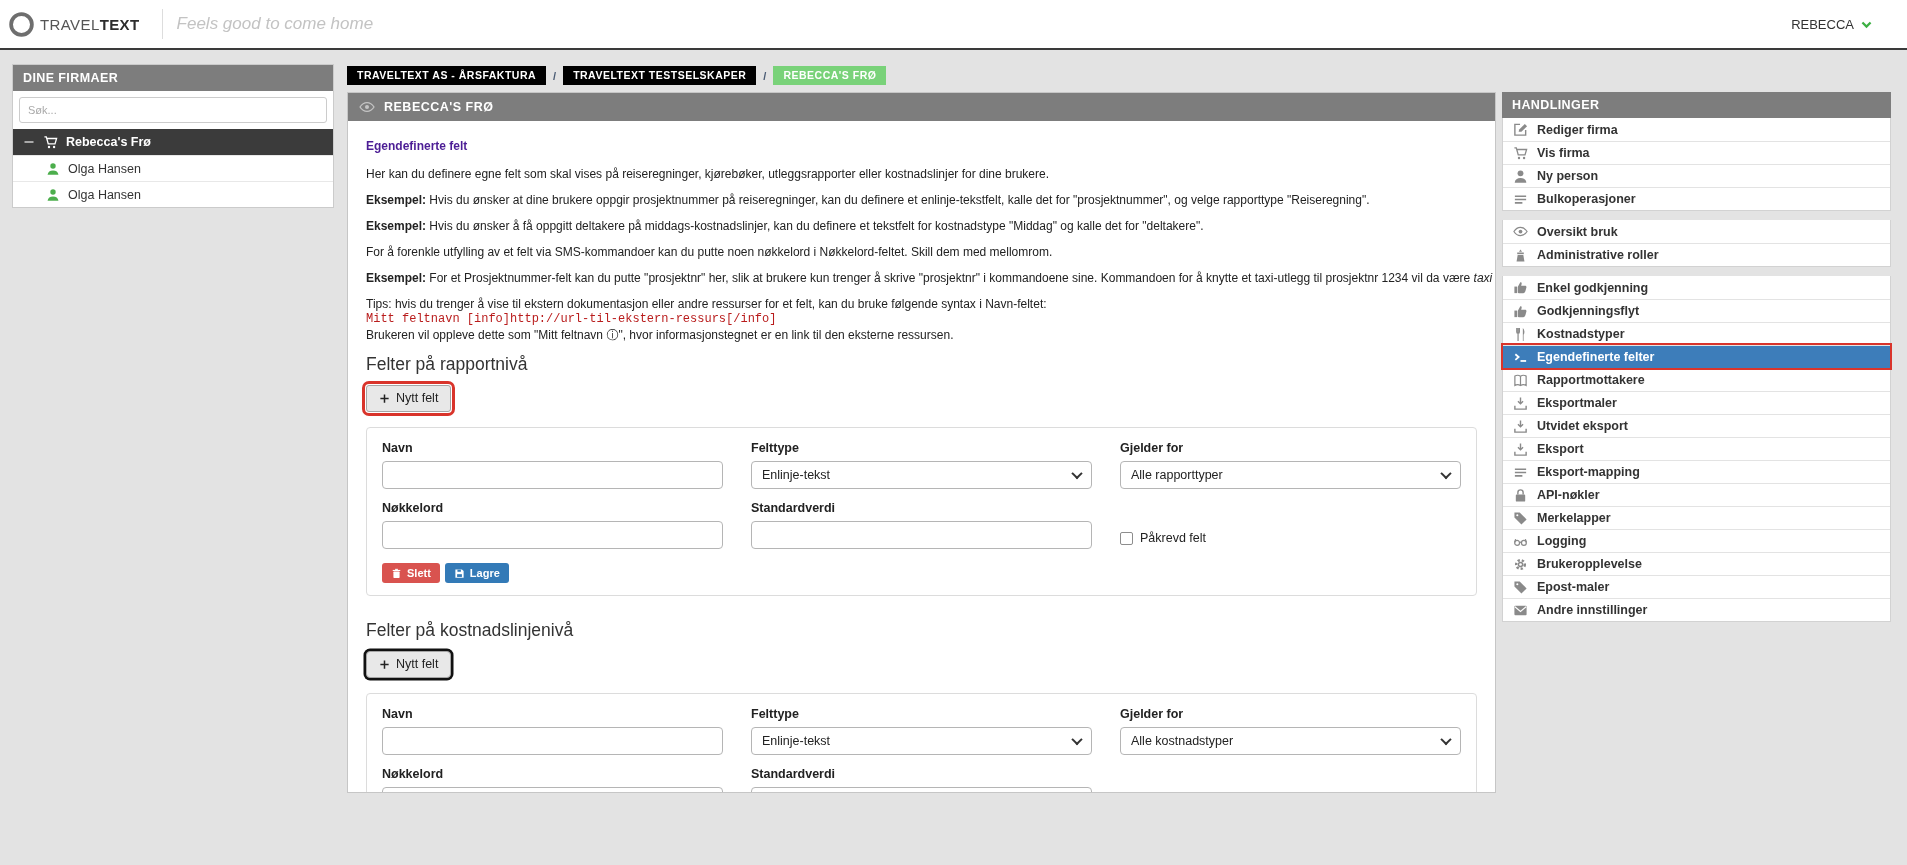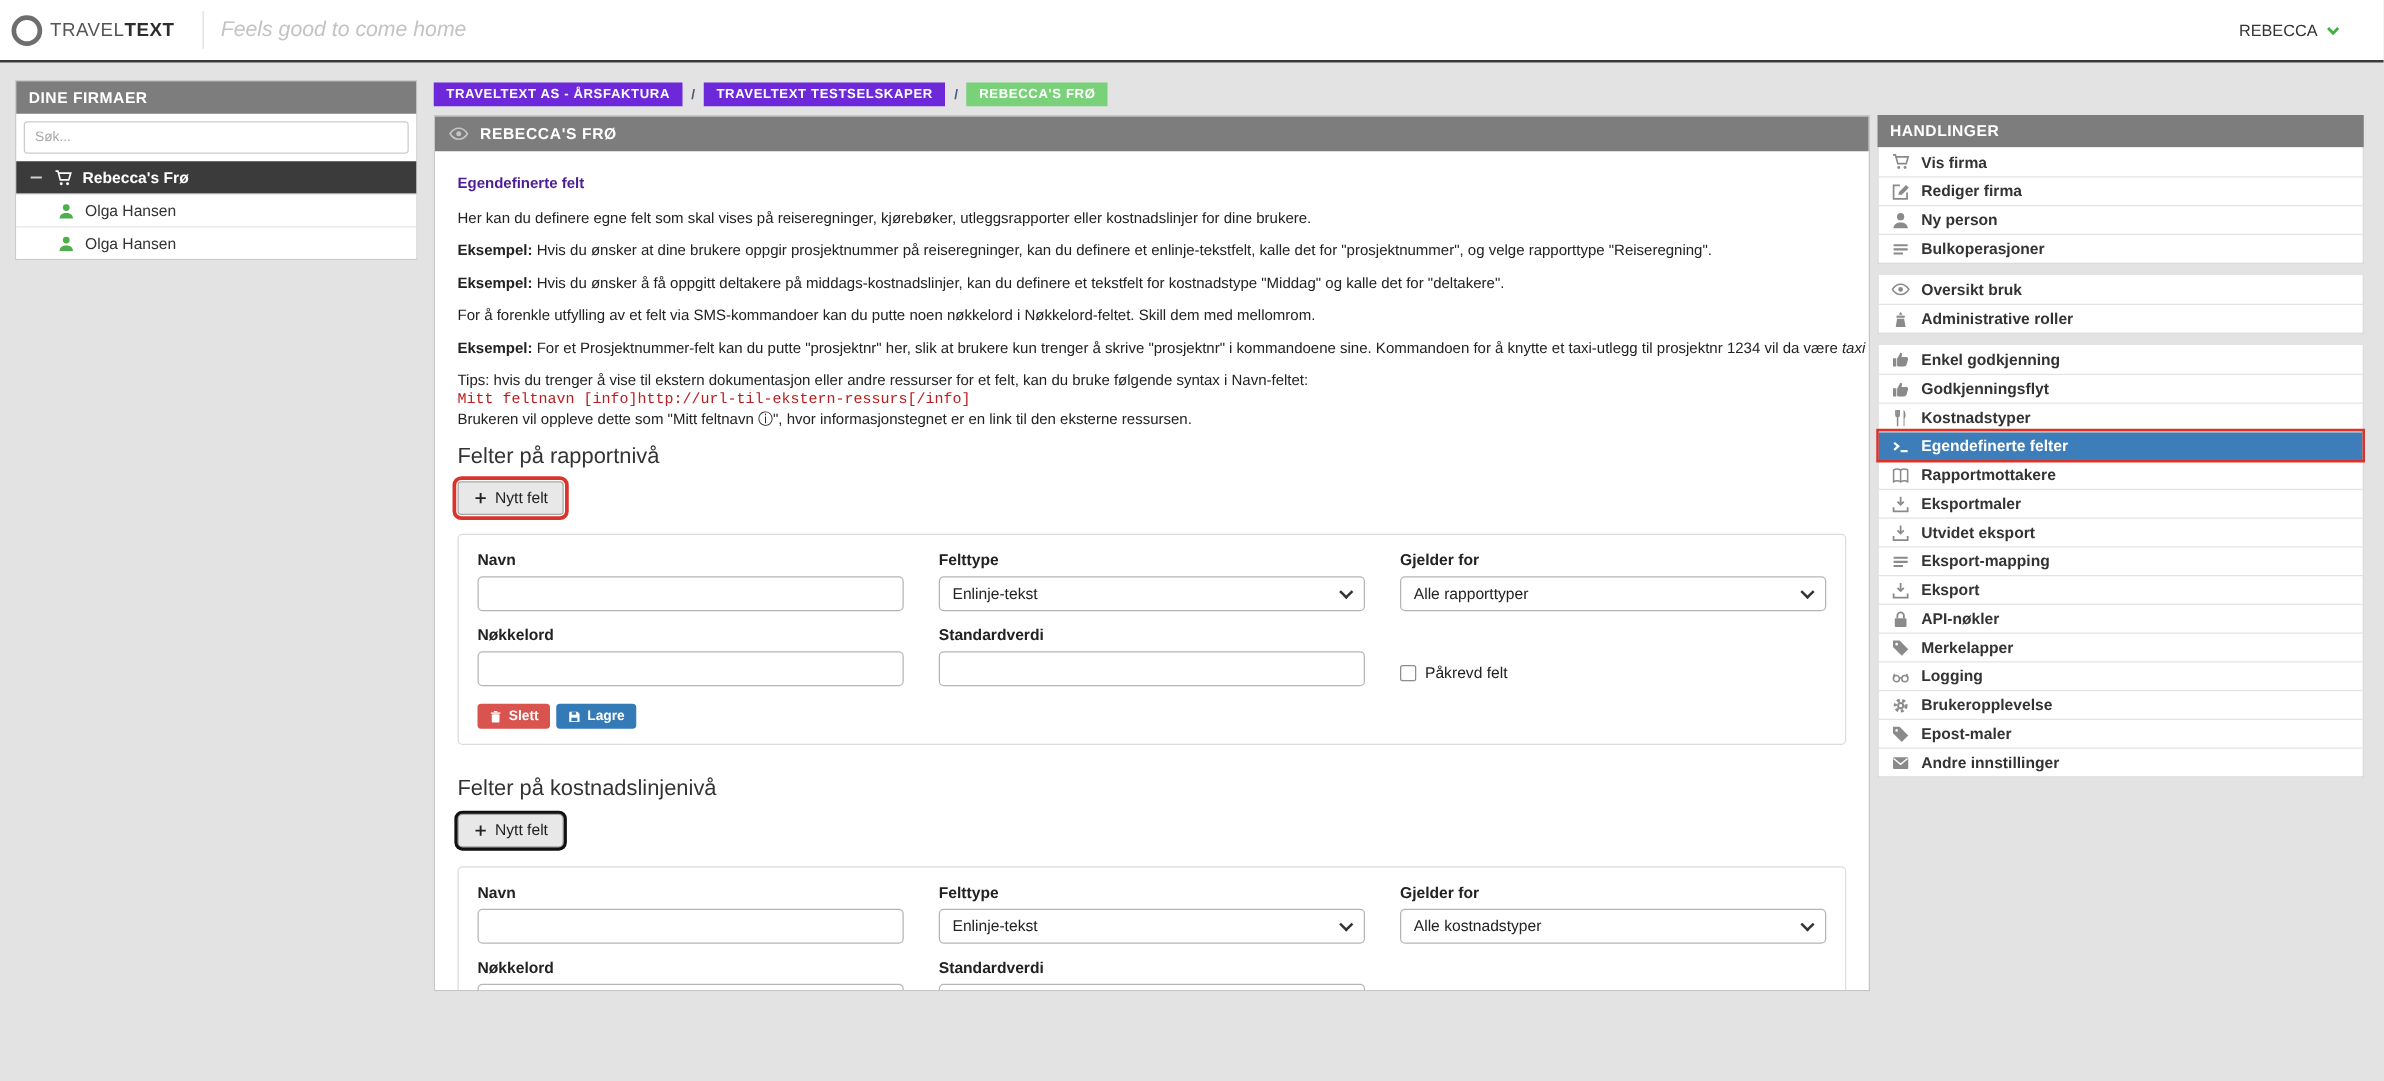--- a/index.html
+++ b/index.html
@@ -37,21 +37,21 @@
   .search-input::placeholder { color:#a9a9a9; }
   .tree-company { background:#3b3b3b; color:#fff; font-weight:bold; font-size:12.5px;
     height:26px; display:flex; align-items:center; gap:8px; padding-left:10px; cursor:pointer; }
   .minus-ic { width:12px; height:12px; color:#cfcfcf; }
   .cart-white { width:15px; height:15px; color:#fff; }
   .person-row { height:26px; display:flex; align-items:center; gap:8px; padding-left:33px;
     border-top:1px solid #e8e8e8; font-size:12.5px; color:#333; cursor:pointer; background:#fff; }
   .person-ic { width:14px; height:14px; color:#4cae4c; }
   
   .breadcrumb { position:absolute; left:347px; top:66px; display:flex; align-items:center; gap:7px; }
-  .crumb { background:#6d28d9; color:#fff; font-size:10.5px; font-weight:bold;
+  .crumb { background:#000000; color:#fff; font-size:10.5px; font-weight:bold;
     letter-spacing:.5px; padding:3px 10px 4px; cursor:pointer; }
   .crumb.green { background:#79d279; }
   .crumb-sep { color:#4a5b74; font-size:11px; font-weight:bold; }
   
   .main-panel { position:absolute; left:347px; top:92px; width:1149px; height:701px;
     background:#fff; border:1px solid #c6c6c6; overflow:hidden; }
   .main-hdr-bar { background:#7d7d7d; height:28px; display:flex; align-items:center; gap:9px;
     padding:0 11px; color:#fff; font-weight:bold; font-size:12.5px; letter-spacing:.5px; }
   .eye-ic { width:16px; height:16px; color:#c4c4c4; }
   .content { padding:16px 18px; overflow:hidden; }
@@ -372,30 +372,30 @@
     </div>
   </div>
 </main>
 
 <aside class="right-panel">
   <div class="panel-hdr">HANDLINGER</div>
   <div>
       <div class="action-group">
   <div class="action-row">
     <svg class="aicon">
+            <use href="#i-edit"></use>
+          </svg>
+    <span class="alabel">Rediger firma</span>
+  </div>
+
+  <div class="action-row">
+    <svg class="aicon">
             <use href="#i-cart"></use>
           </svg>
     <span class="alabel">Vis firma</span>
-  </div>
-
-  <div class="action-row">
-    <svg class="aicon">
-            <use href="#i-edit"></use>
-          </svg>
-    <span class="alabel">Rediger firma</span>
   </div>
 
   <div class="action-row">
     <svg class="aicon">
             <use href="#i-person"></use>
           </svg>
     <span class="alabel">Ny person</span>
   </div>
 
   <div class="action-row">
@@ -465,30 +465,30 @@
 
   <div class="action-row">
     <svg class="aicon">
             <use href="#i-export"></use>
           </svg>
     <span class="alabel">Utvidet eksport</span>
   </div>
 
   <div class="action-row">
     <svg class="aicon">
+            <use href="#i-export"></use>
+          </svg>
+    <span class="alabel">Eksport</span>
+  </div>
+
+  <div class="action-row">
+    <svg class="aicon">
             <use href="#i-list"></use>
           </svg>
     <span class="alabel">Eksport-mapping</span>
-  </div>
-
-  <div class="action-row">
-    <svg class="aicon">
-            <use href="#i-export"></use>
-          </svg>
-    <span class="alabel">Eksport</span>
   </div>
 
   <div class="action-row">
     <svg class="aicon">
             <use href="#i-lock"></use>
           </svg>
     <span class="alabel">API-nøkler</span>
   </div>
 
   <div class="action-row">

